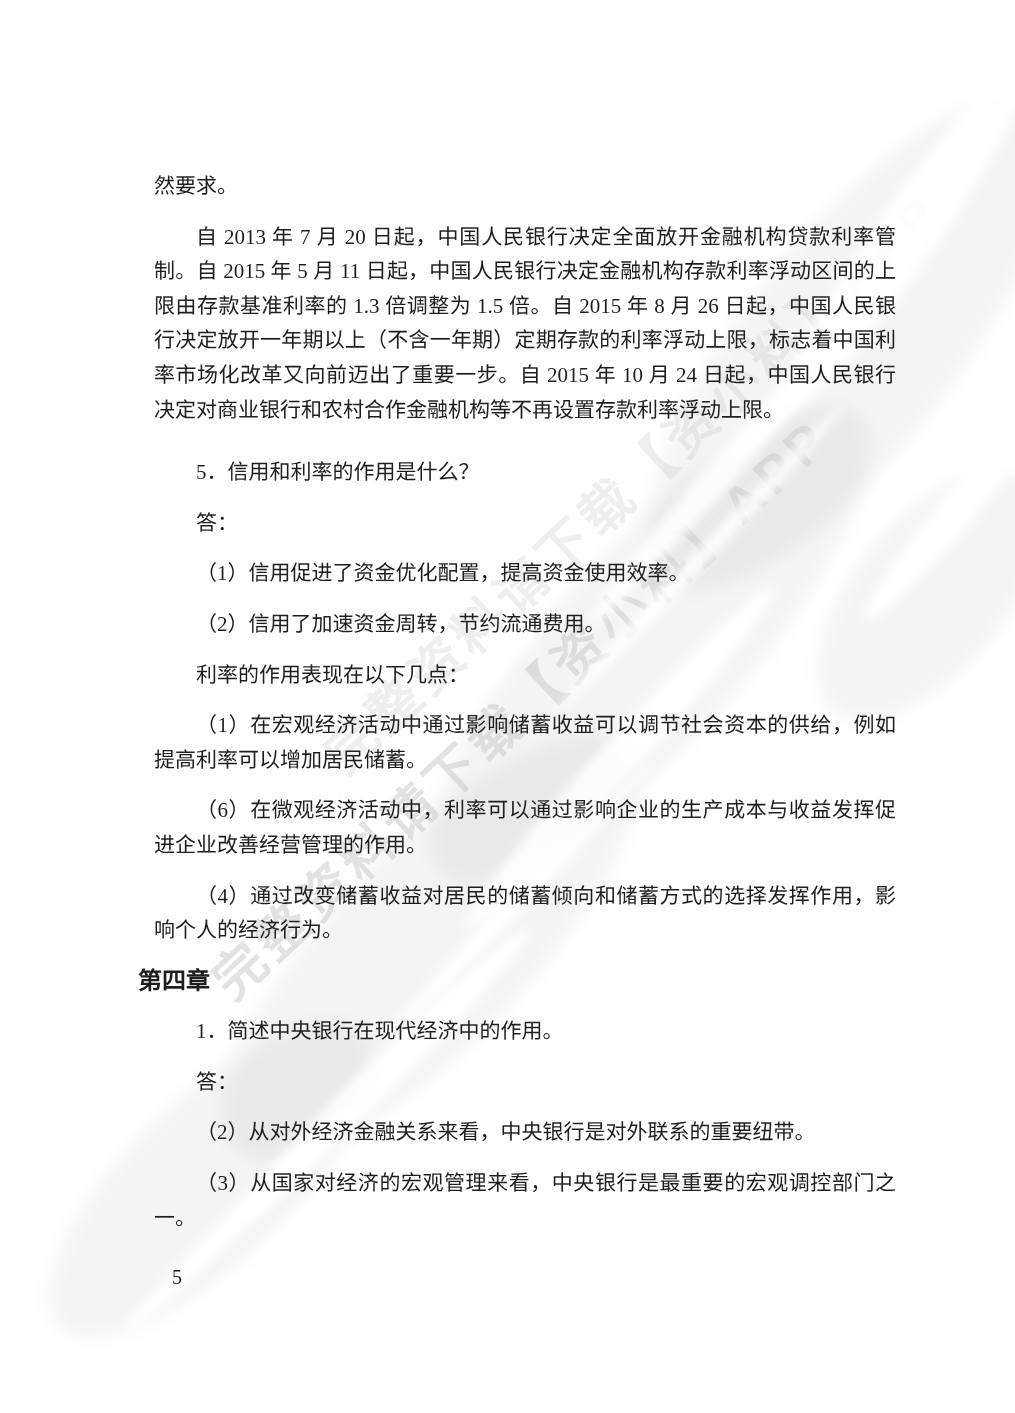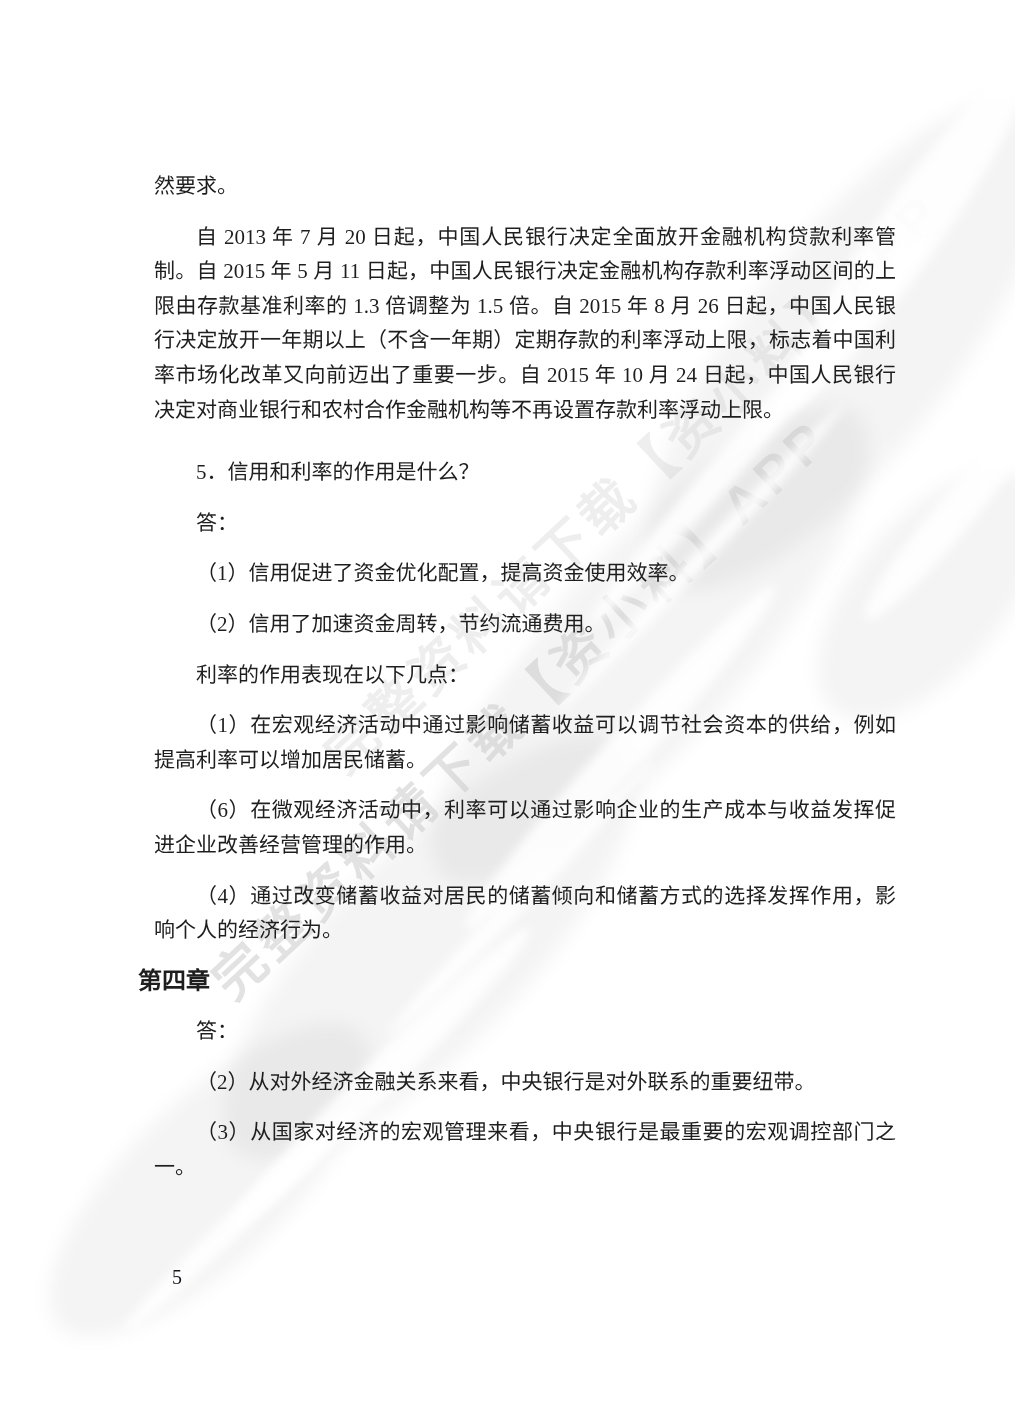--- a/index.html
+++ b/index.html
@@ -94,19 +94,20 @@
     <p class="indent">自 2013 年 7 月 20 日起，中国人民银行决定全面放开金融机构贷款利率管制。自 2015 年 5 月 11 日起，中国人民银行决定金融机构存款利率浮动区间的上限由存款基准利率的 1.3 倍调整为 1.5 倍。自 2015 年 8 月 26 日起，中国人民银行决定放开一年期以上（不含一年期）定期存款的利率浮动上限，标志着中国利率市场化改革又向前迈出了重要一步。自 2015 年 10 月 24 日起，中国人民银行决定对商业银行和农村合作金融机构等不再设置存款利率浮动上限。</p>
     <p class="indent gap-before">5．信用和利率的作用是什么？</p>
     <p class="indent">答：</p>
     <p class="indent">（1）信用促进了资金优化配置，提高资金使用效率。</p>
     <p class="indent">（2）信用了加速资金周转，节约流通费用。</p>
     <p class="indent">利率的作用表现在以下几点：</p>
     <p class="indent">（1）在宏观经济活动中通过影响储蓄收益可以调节社会资本的供给，例如提高利率可以增加居民储蓄。</p>
     <p class="indent">（6）在微观经济活动中，利率可以通过影响企业的生产成本与收益发挥促进企业改善经营管理的作用。</p>
     <p class="indent">（4）通过改变储蓄收益对居民的储蓄倾向和储蓄方式的选择发挥作用，影响个人的经济行为。</p>
     <h2 class="chapter-heading">第四章</h2>
+    <p class="indent">1．简述中央银行在现代经济中的作用。</p>
     <p class="indent">答：</p>
     <p class="indent">（2）从对外经济金融关系来看，中央银行是对外联系的重要纽带。</p>
     <p class="indent">（3）从国家对经济的宏观管理来看，中央银行是最重要的宏观调控部门之一。</p>
   </main>
 
   <div class="page-number">5</div>
 </div>
 
 </body></html>

